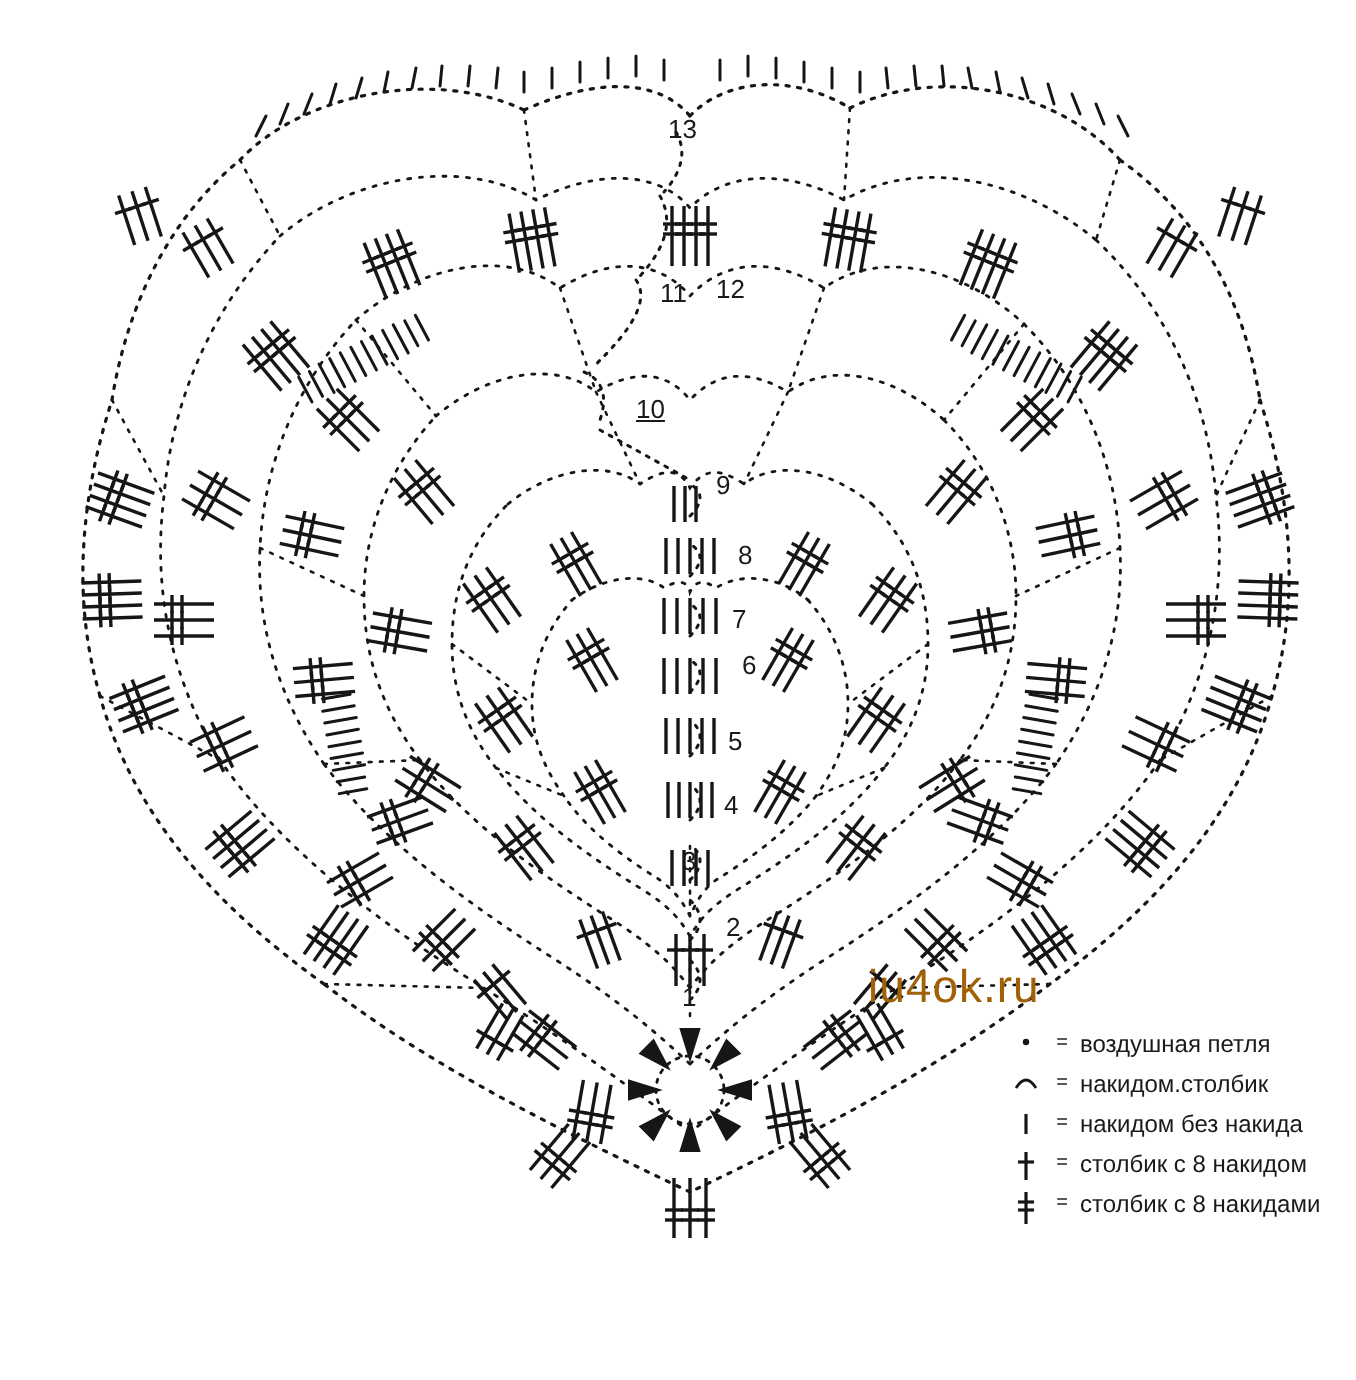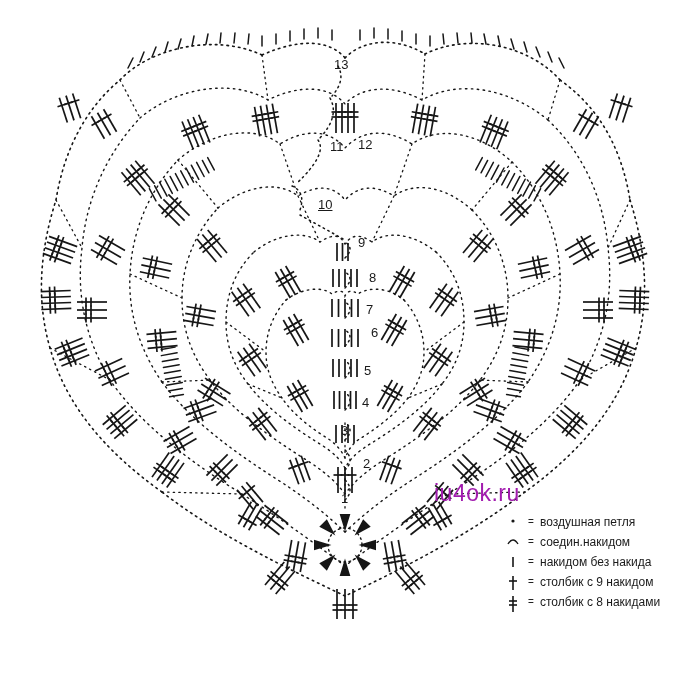--- a/index.html
+++ b/index.html
@@ -31,21 +31,21 @@
     color: #1a1a1a;
     line-height: 1;
     white-space: nowrap;
   }
   #watermark {
     position: absolute;
     left: 434px;
     top: 480px;
     font-family: "Liberation Sans", sans-serif;
     font-size: 23px;
-    color: #a21caf;
+    color: #a16207;
     letter-spacing: 0.5px;
     white-space: nowrap;
   }
   #legend {
     position: absolute;
     left: 500px;
     top: 508px;
     width: 178px;
   }
   #legend-title {
@@ -775,42 +775,42 @@
       <span class="legend-label">воздушная петля</span>
     </div>
 
     <div class="legend-row">
       <span class="legend-sym">
         <svg width="20" height="12" viewBox="0 0 20 12">
             <path d="M5 9 Q10 1 15 9" fill="none" stroke="#161616" stroke-width="1.4"></path>
           </svg>
       </span>
       <span class="legend-eq">=</span>
-      <span class="legend-label">соедин.накидом</span>
+      <span class="legend-label">накидом.столбик</span>
     </div>
 
     <div class="legend-row">
       <span class="legend-sym">
         <svg width="20" height="14" viewBox="0 0 20 14">
             <line x1="10" y1="2" x2="10" y2="12" stroke="#161616" stroke-width="1.6"></line>
           </svg>
       </span>
       <span class="legend-eq">=</span>
       <span class="legend-label">накидом без накида</span>
     </div>
 
     <div class="legend-row">
       <span class="legend-sym">
         <svg width="20" height="16" viewBox="0 0 20 16">
           <line x1="10" y1="1" x2="10" y2="15" stroke="#161616" stroke-width="1.6"></line>
           <line x1="6" y1="6" x2="14" y2="6" stroke="#161616" stroke-width="1.6"></line>
         </svg>
       </span>
       <span class="legend-eq">=</span>
-      <span class="legend-label">столбик с 9 накидом</span>
+      <span class="legend-label">столбик с 8 накидом</span>
     </div>
 
     <div class="legend-row">
       <span class="legend-sym">
         <svg width="20" height="18" viewBox="0 0 20 18">
           <line x1="10" y1="1" x2="10" y2="17" stroke="#161616" stroke-width="1.6"></line>
           <line x1="6" y1="6" x2="14" y2="6" stroke="#161616" stroke-width="1.6"></line>
           <line x1="6" y1="10" x2="14" y2="10" stroke="#161616" stroke-width="1.6"></line>
         </svg>
       </span>

